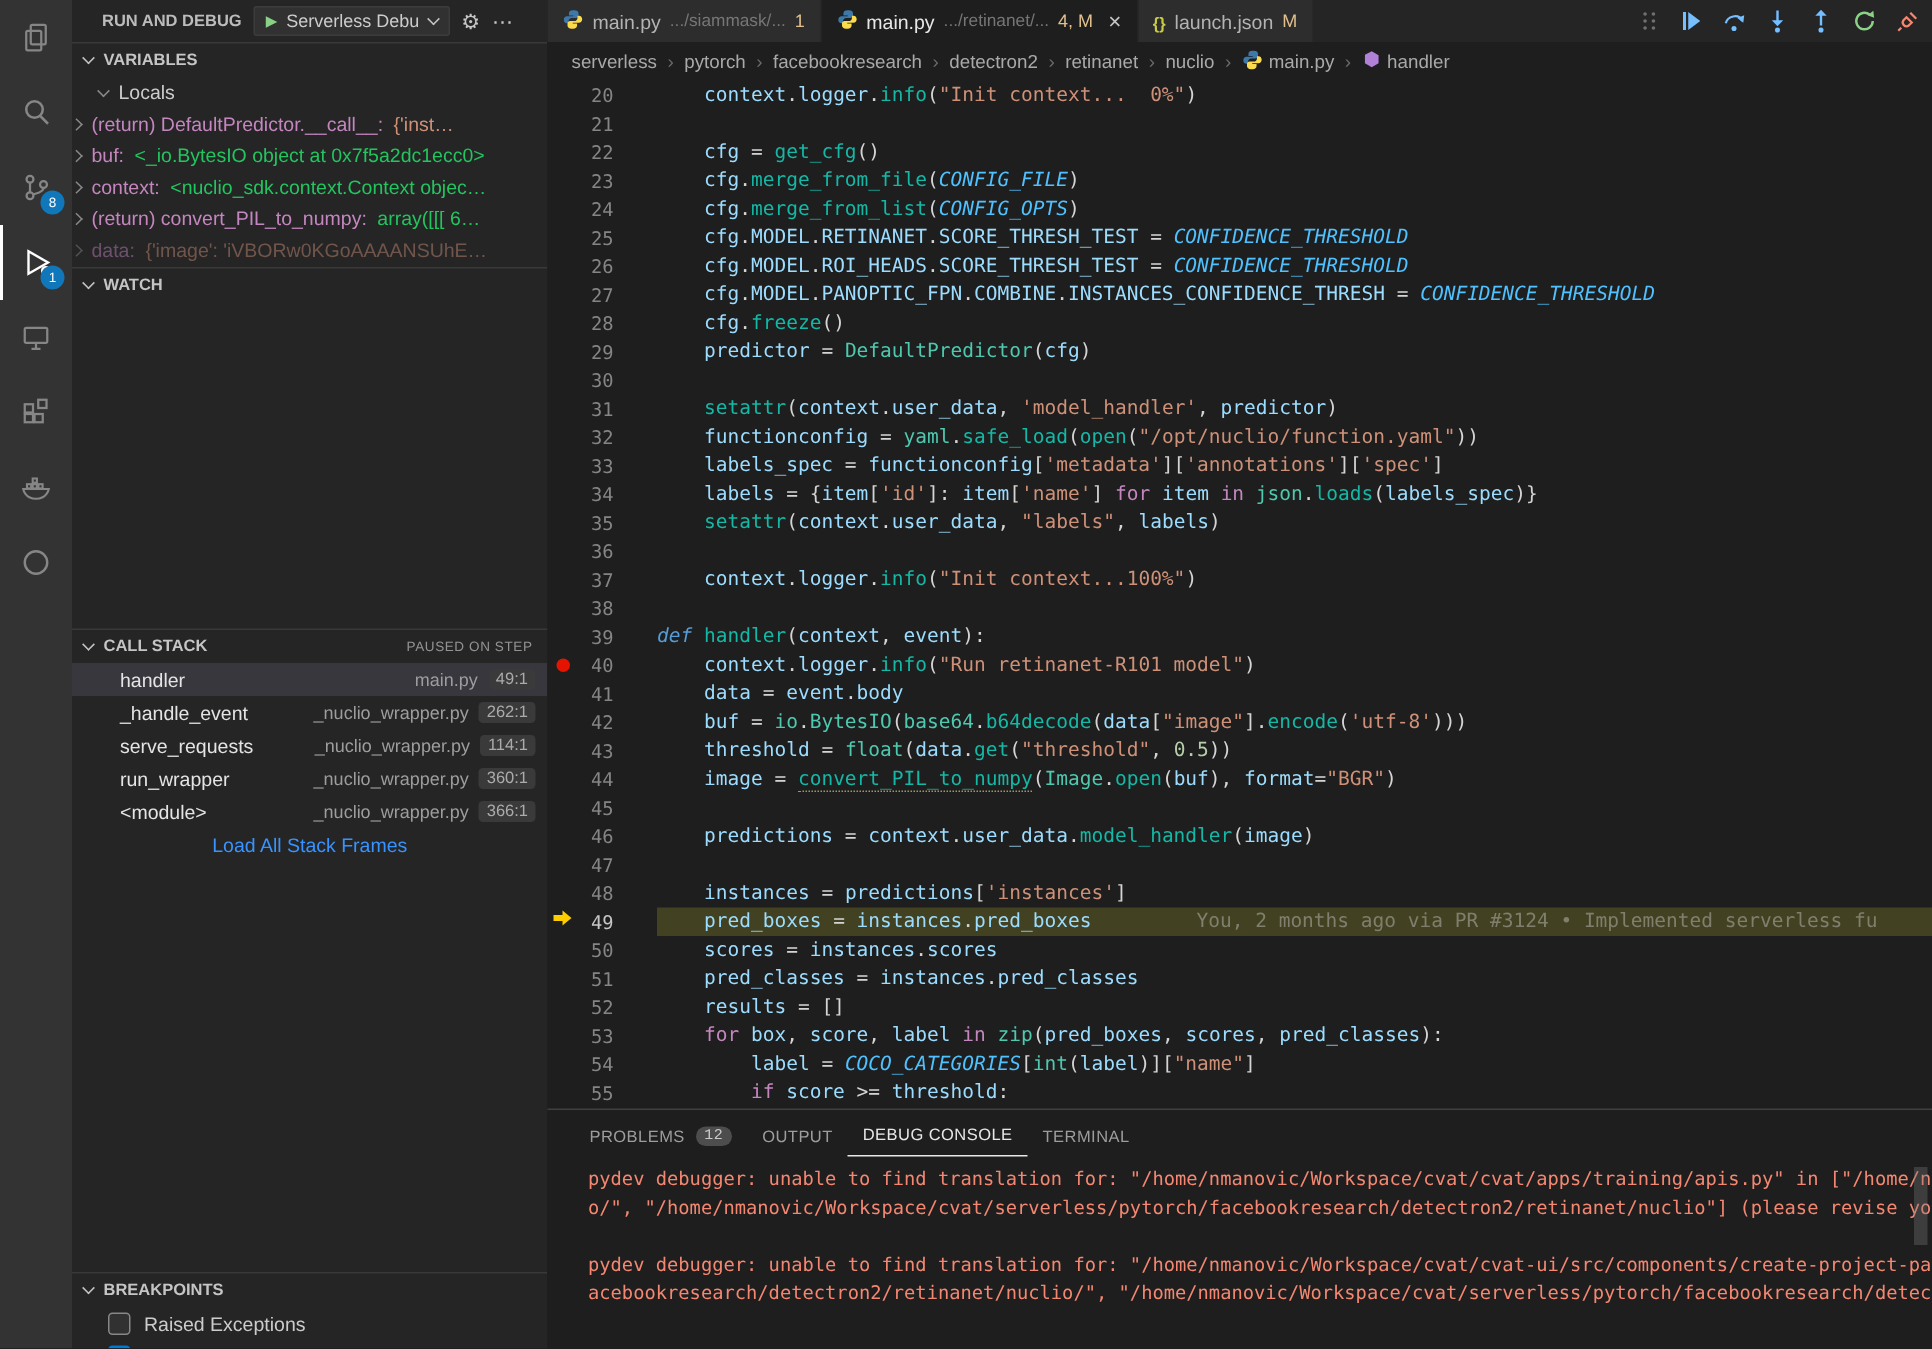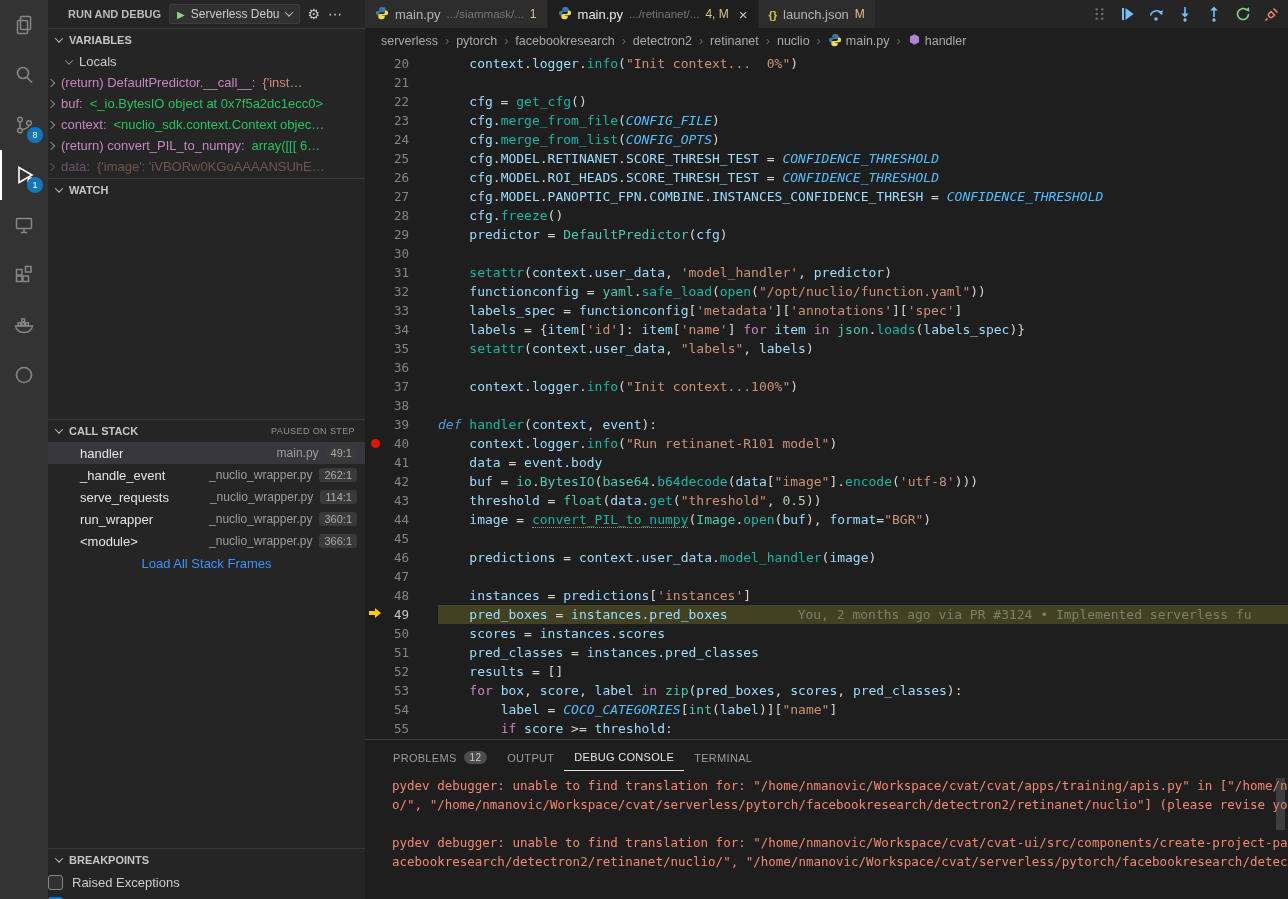--- a/index.html
+++ b/index.html
@@ -44,21 +44,21 @@
   .var-value.str { color:#ce9178; }
   .var-row.faded { opacity:0.45; }
 
   .stack-row { height:22px; display:flex; align-items:center; padding:0 8px 0 32px; cursor:pointer; }
   .stack-row.selected { background:#37373d; }
   .stack-fn { color:#e4e4e4; white-space:nowrap; }
   .stack-file { margin-left:auto; color:#9d9d9d; font-size:12px; padding-right:7px; white-space:nowrap; }
   .stack-loc { background:#3a3a3a; border-radius:3px; font-size:11px; color:#ababab; padding:1px 5px; flex:none; }
   .load-link { height:22px; display:flex; align-items:center; justify-content:center; color:#3794ff; cursor:pointer; }
 
-  .bp-row { height:22px; display:flex; align-items:center; gap:9px; }
+  .bp-row { height:22px; display:flex; align-items:center; gap:9px; padding-left:24px; }
   .checkbox { width:15px; height:15px; border:1px solid #878787; background:#313131; border-radius:3px; flex:none;
               display:flex; align-items:center; justify-content:center; font-size:11px; color:#fff; cursor:pointer; }
   .checkbox.checked { background:#0078d4; border-color:#0078d4; }
   .bp-label { color:#cccccc; }
 
   
   .main { position:absolute; left:365px; top:0; right:0; bottom:0; background:#1e1e1e; }
   .tabbar { height:28px; display:flex; background:#252526; position:relative; }
   .tab { height:28px; display:flex; align-items:center; gap:6px; padding:0 10px; background:#2d2d2d; border-right:1px solid #252526;
          color:#b3b3b3; white-space:nowrap; cursor:pointer; }
@@ -89,21 +89,21 @@
   .tok-w { color:#d4d4d4; } .tok-v { color:#9cdcfe; } .tok-k { color:#569cd6;font-style:italic; }
   .tok-c { color:#c586c0; } .tok-f { color:#14b8a6; } .tok-t { color:#4ec9b0; }
   .tok-s { color:#ce9178; } .tok-n { color:#b5cea8; } .tok-C { color:#4fc1ff;font-style:italic; }
   .tok-warn { border-bottom:1px dotted #9a9868; }
 
   
   .panel { position:absolute; left:0; right:0; bottom:16px; height:144px; border-top:1px solid rgba(128,128,128,0.35); background:#1e1e1e; }
   .panel-header { height:31px; display:flex; align-items:flex-end; padding-left:18px; }
   .ptab { font-size:11px; letter-spacing:0.3px; color:#9d9d9d; padding:8px 10px 7px; display:flex; gap:7px; align-items:center; cursor:pointer; }
   .ptab.active { color:#e7e7e7; border-bottom:1px solid #e7e7e7; }
-  .pbadge { background:#4d4d4d; color:#cccccc; border-radius:9px; padding:1px 6px; font-size:10px; }
+  .pbadge { background:#4d4d4d; color:#cccccc; border-radius:9px; padding:1px 6px; font-size:10px;font-family:Liberation Mono, monospace; }
   .panel-content { padding:5px 0 0 27px; font-family:"DejaVu Sans Mono", monospace; font-size:12.5px; line-height:19px;
                    color:#f48771; white-space:pre; overflow:hidden; }
   .console-line { height:19px; }
   .panel-scrollbar { position:absolute; right:3px; top:38px; width:9px; height:52px; background:rgba(121,121,121,0.35); }
 </style>
 </head>
 <body>
 
 <div class="activity-bar" id="activity-bar">
     <div class="ab-item">

